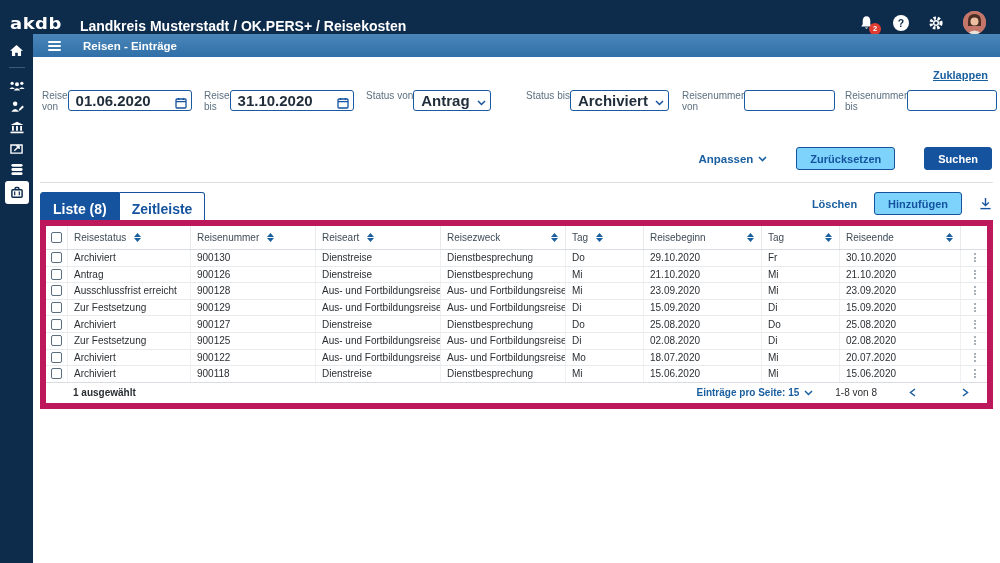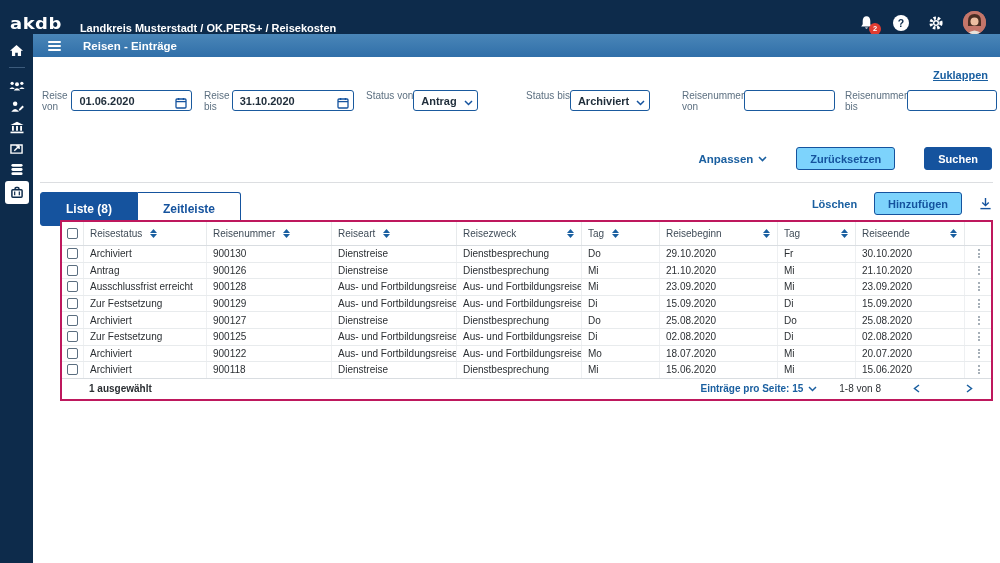--- a/index.html
+++ b/index.html
@@ -5,21 +5,21 @@
   * { box-sizing: border-box; margin: 0; padding: 0; }
   html,body { width:1000px; height:563px; overflow:hidden; background:#fff;
     font-family:"Liberation Sans", sans-serif; }
   .stage { position:relative; width:1000px; height:563px; background:#fff; }
 
   
   .topbar { position:absolute; left:0; top:0; width:1000px; height:34px;
     background:#0d2b4b; display:flex; align-items:flex-end; padding:0 14px 0 10px; }
   .logo { color:#fff; font-weight:800; font-size:18px; letter-spacing:.5px;
     font-family:"DejaVu Sans", sans-serif; transform:scaleY(.92); }
-  .app-title { color:#fff; font-weight:700; font-size:11px; margin-left:18px; }
+  .app-title { color:#fff; font-weight:700; font-size:14px; margin-left:18px; }
   .top-icons { margin-left:auto; display:flex; align-items:center; gap:19px; }
   .icon-btn { position:relative; display:flex; align-items:center; cursor:pointer; }
   .badge { position:absolute; right:-7px; bottom:-4px; width:12px; height:12px;
     background:#e03c31; border-radius:50%; color:#fff; font-size:7.5px; font-weight:700;
     display:flex; align-items:center; justify-content:center; }
   .help-circle { width:16px; height:16px; border-radius:50%; background:#fff;
     color:#0d2b4b; font-size:10.5px; font-weight:700; display:flex; align-items:center;
     justify-content:center; }
   .avatar { width:23px; height:23px; border-radius:50%; overflow:hidden;
     background:#b06a62; display:block; }
@@ -43,21 +43,21 @@
   .content { position:absolute; left:33px; top:57px; width:967px; height:506px; background:#fff; }
 
   .collapse-link { position:absolute; top:12px; right:12px; font-size:11px; font-weight:700;
     color:#1a5fa0; text-decoration:underline; cursor:pointer; }
 
   .filters { position:absolute; left:7px; top:33px; display:flex; }
   .field { display:flex; flex-direction:row; }
   .field label { font-size:10px; color:#5d7081; margin-bottom:3px; padding-left:2px; }
   .inwrap { position:relative; }
   .inwrap input, .selectbox { height:21px; border:1.5px solid #1a5a9e; border-radius:3px;
-    padding:0 20px 0 7px; font-size:11px; font-weight:700; color:#1f2d3a; width:100%;
+    padding:0 20px 0 7px; font-size:15px; font-weight:700; color:#1f2d3a; width:100%;
     font-family:"Liberation Sans", sans-serif; background:#fff; outline:none; }
   .selectbox { display:flex; align-items:center; cursor:pointer; }
   .inwrap .fld-icon { position:absolute; right:5px; top:50%; transform:translateY(-50%);
     display:flex; pointer-events:none; }
   .f-date { width:152px; margin-right:10px; }
   .f-sel  { width:150px; margin-right:10px; }
   .f-sel2 { width:150px; margin-right:6px; }
   .f-num  { width:155px; margin-right:8px; }
   .f-num2 { width:154px; margin-right:0; }
 
@@ -65,31 +65,31 @@
   .anpassen { display:flex; align-items:center; gap:5px; color:#1a5fa0; font-weight:700;
     font-size:11.5px; cursor:pointer; }
   .btn { height:23px; border-radius:3px; font-size:11px; font-weight:700; padding:0 13px;
     cursor:pointer; font-family:"Liberation Sans", sans-serif; display:flex; align-items:center; }
   .btn-outline { background:#7dd3fc; border:1.5px solid #15539e; color:#15539e; }
   .btn-primary { background:#15539e; border:1.5px solid #15539e; color:#fff; }
 
   .section-divider { position:absolute; left:7px; right:7px; top:125px; border-top:1px solid #dcdee1; }
 
   .tabs { position:absolute; left:7px; top:135px; display:flex; }
-  .tab { height:34px; padding:0 25px; display:flex; align-items:center; font-size:12px;
+  .tab { height:34px; padding:0 12px; display:flex; align-items:center; font-size:14px;
     font-weight:700; cursor:pointer; border:1.5px solid #15539e; }
   .tab.active { background:#15539e; color:#fff; border-radius:3px 0 0 3px; }
   .tab.inactive { background:#fff; color:#15539e; border-left:none; border-radius:0 3px 3px 0; }
 
   .list-actions { position:absolute; right:8px; top:135px; display:flex; align-items:center; gap:17px; }
   .loeschen { color:#1a5fa0; font-weight:700; font-size:11px; cursor:pointer; }
   .dl-icon { display:flex; cursor:pointer; }
 
   
-  .table { position:absolute; left:7px; right:7px; top:163px; border:2px solid #be185d;margin-left:20px; }
+  .table { position:absolute; left:7px; right:7px; top:163px; border:6px solid #be185d; }
   .trow, .thead { display:grid;
     grid-template-columns:22px 123px 125px 125px 125px 78px 118px 78px 1fr 26px; }
   .thead { height:24px; border-bottom:1px solid #d9dde1; background:#fff; }
   .th { display:flex; align-items:center; font-size:10px; color:#3f4b57; padding:0 4px 0 6px;
     border-right:1px solid #e7eaec; overflow:hidden; white-space:nowrap; }
   .th:last-child { border-right:none; }
   .sort { display:flex; flex-direction:column; gap:1px; margin-left:8px; cursor:pointer; flex:none; }
   .th:nth-child(5) .sort, .th:nth-child(7) .sort,
   .th:nth-child(8) .sort, .th:nth-child(9) .sort { margin-left:auto; margin-right:3px; }
   .trow { height:16.6px; border-bottom:1px solid #e8ebed; }

